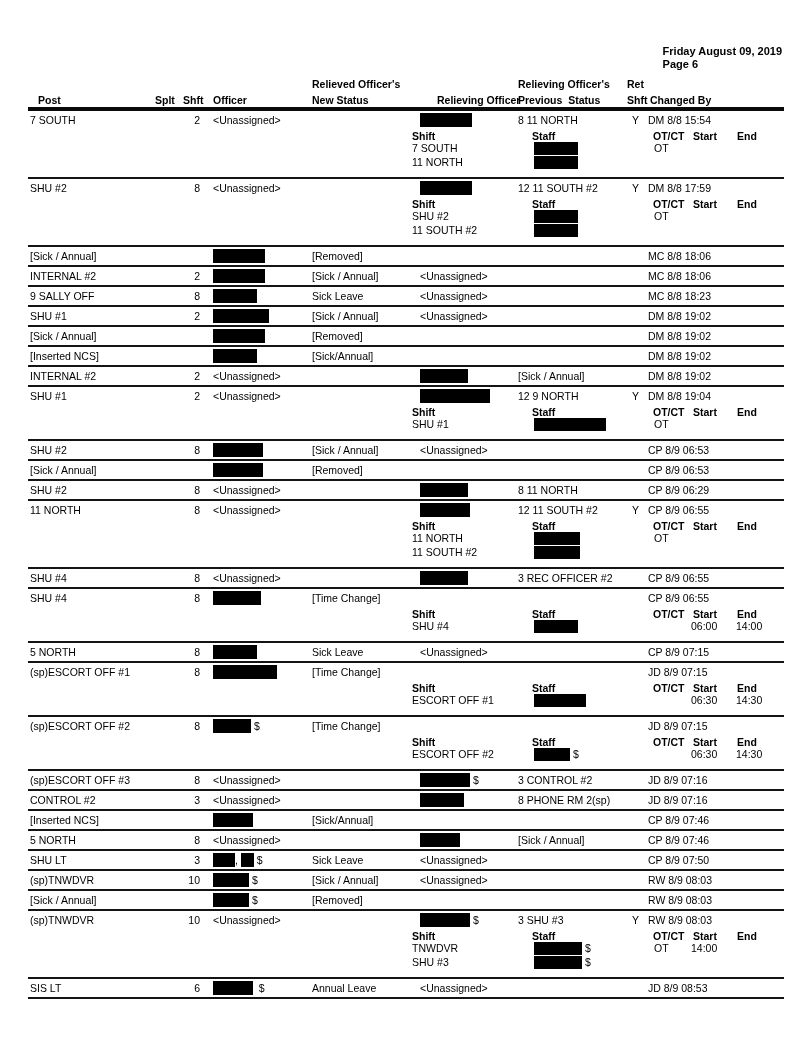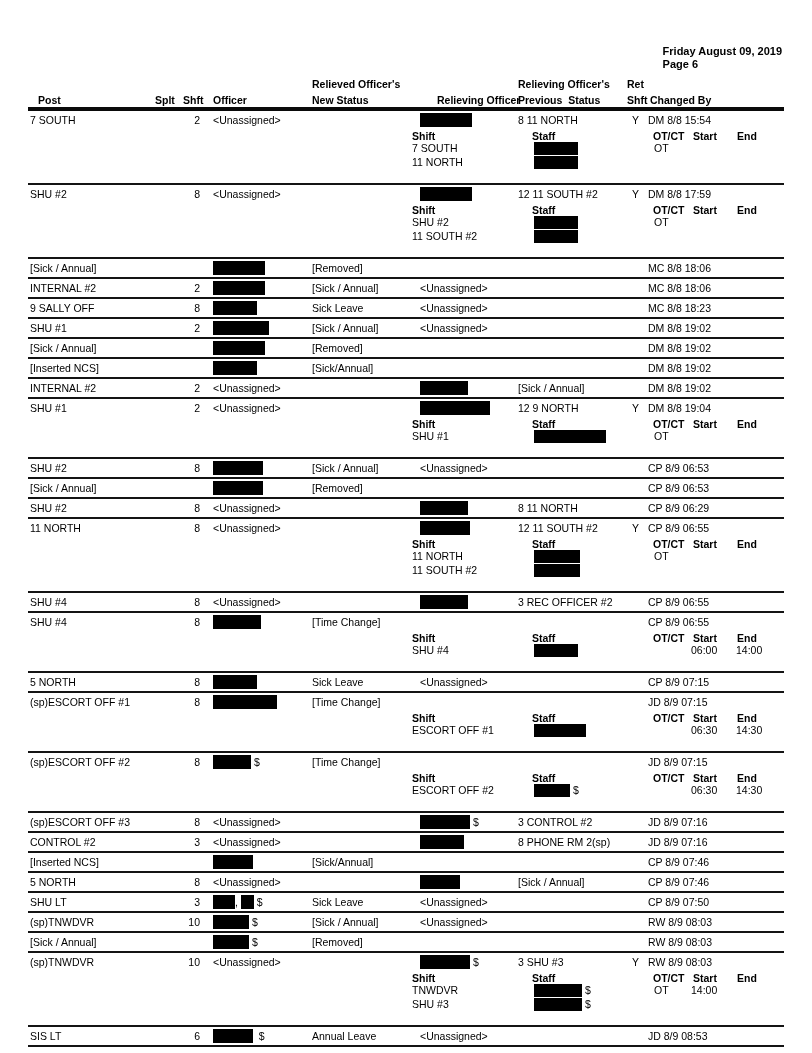--- a/index.html
+++ b/index.html
@@ -18,21 +18,21 @@
     font-size:10.5px; font-weight:bold;
   }
   .hcell{ position:absolute; white-space:pre; line-height:12px; }
   .h-bot{ bottom:1px; } .h-top{ top:2px; }
   .hc-post{left:10px;} .hc-splt{left:127px;} .hc-shft{left:155px;}
   .hc-officer{left:185px;} .hc-new{left:284px;text-align:center;} .hc-rel{left:409px;}
   .hc-prev{left:490px;} .hc-ret{left:599px;} .hc-chg{left:622px;}
 
   .rows{ margin:0 28px; border-top:4px solid #0a0a0a; font-size:10.5px; }
   .row{ position:relative; border-bottom:2px solid #141414; }
-  .row.has-sub{ padding-bottom:13px; }
+  .row.has-sub{ padding-bottom:7px; }
   .line{ position:relative; }
   .line.main{ height:18px; }
   .cell{ position:absolute; top:3px; line-height:12px; white-space:pre; }
   .c-post{left:2px;} .c-shft{left:132px; width:40px; text-align:right;}
   .c-officer{left:185px;} .c-new{left:284px;} .c-rel{left:392px;}
   .c-prev{left:490px;} .c-ret{left:604px;} .c-chg{left:620px;}
 
   .sub-head{ height:13px; font-weight:bold; }
   .sub-head .cell{ top:1px; }
   .sub-line{ height:14px; }

